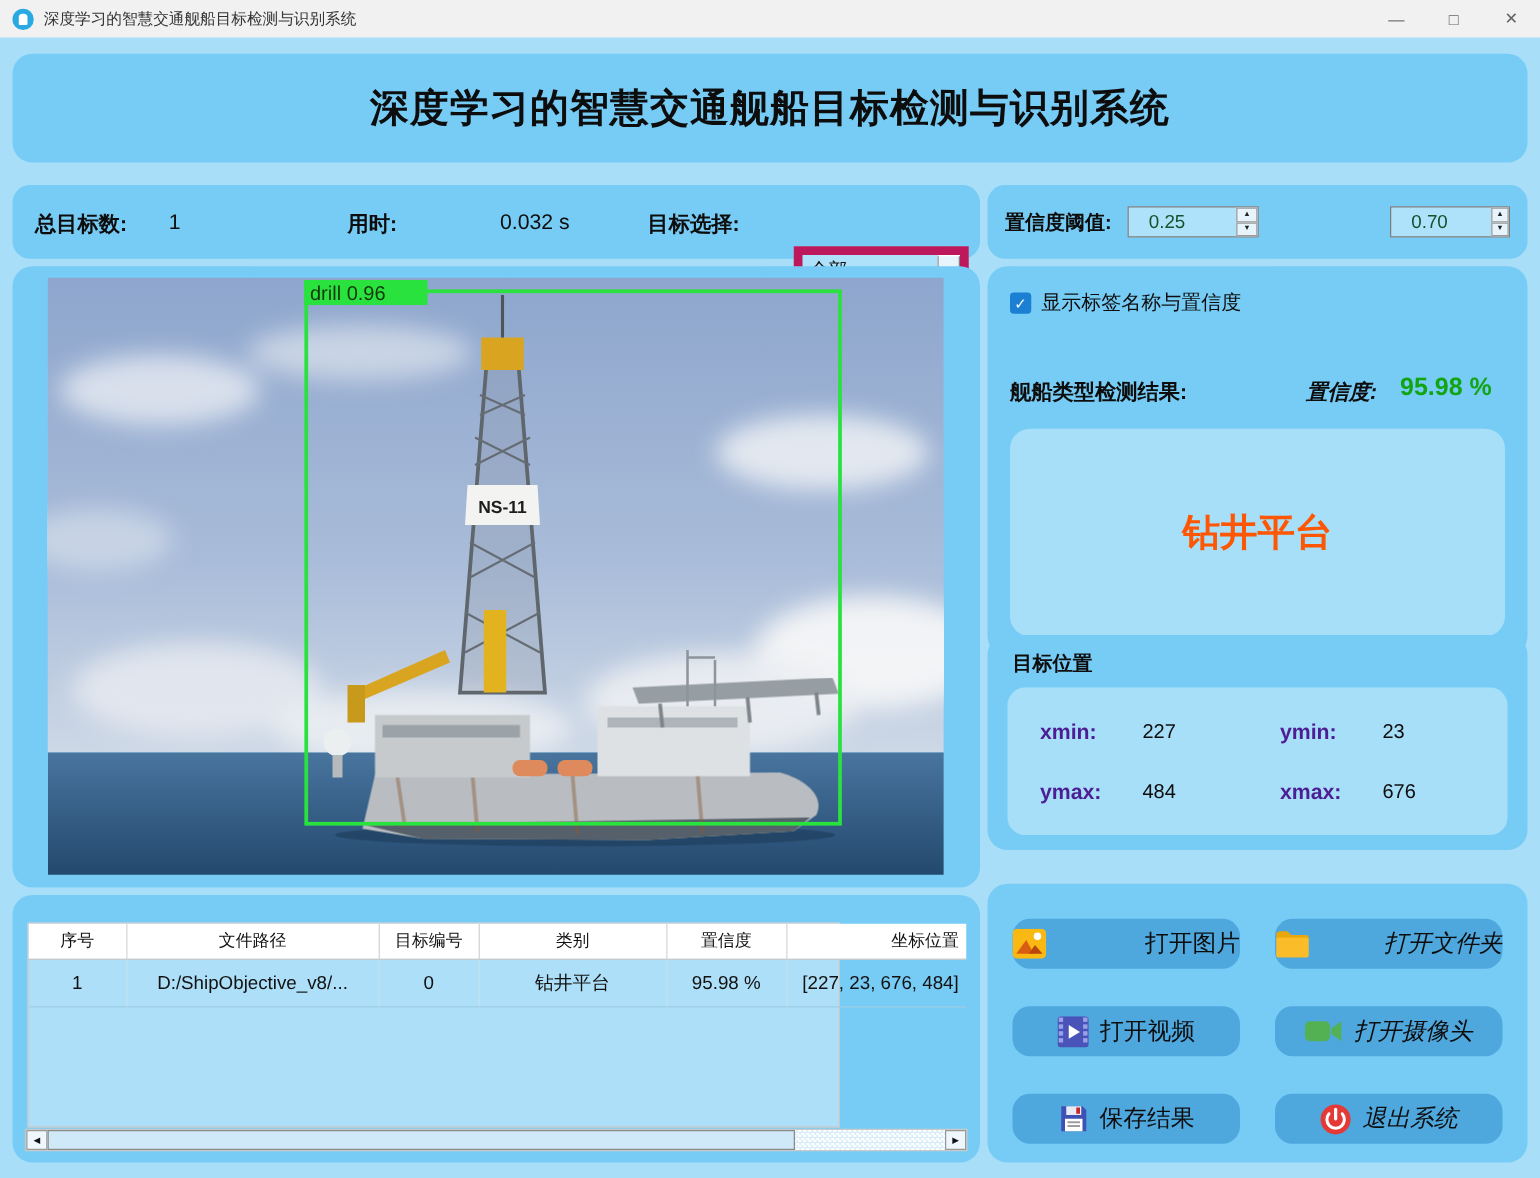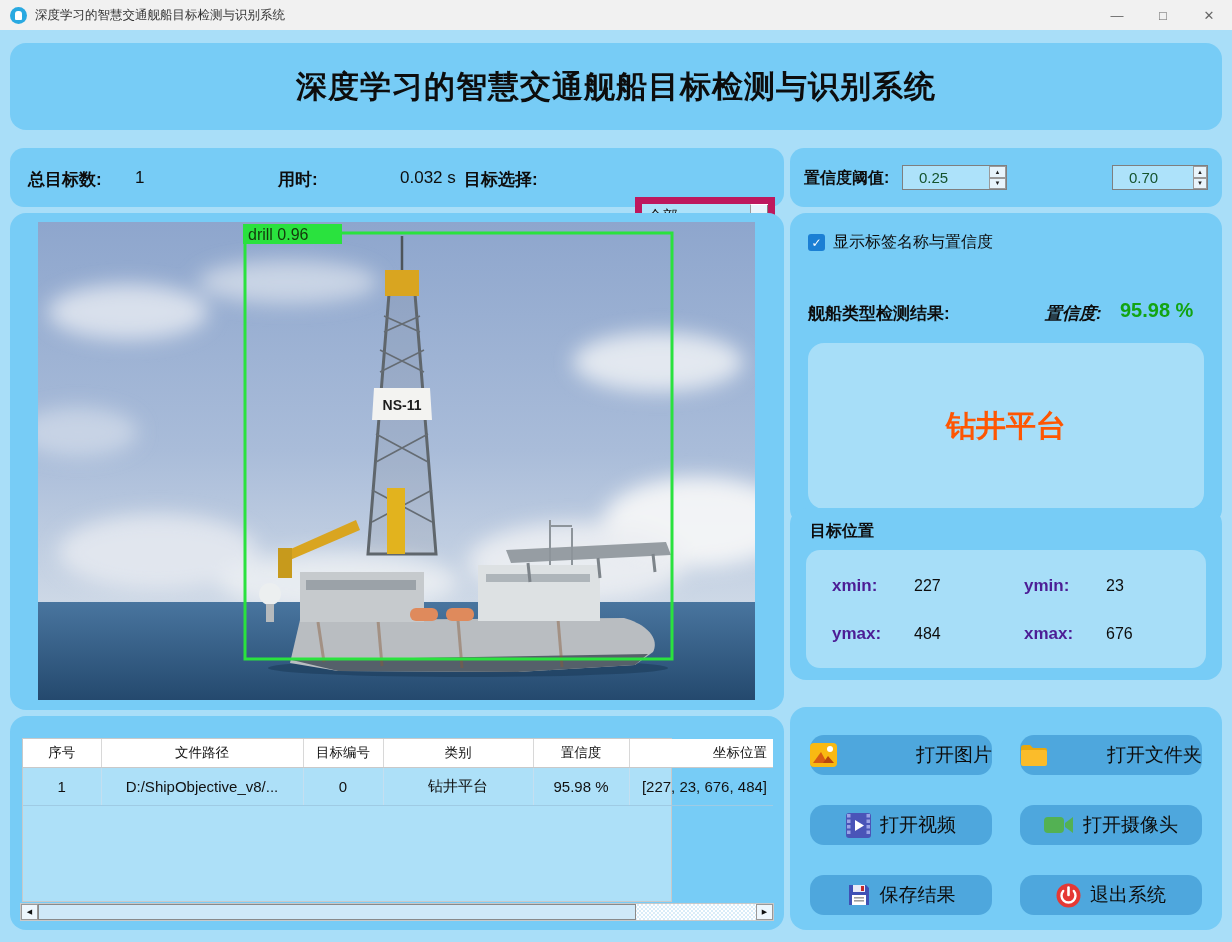--- a/index.html
+++ b/index.html
@@ -90,21 +90,21 @@
   .scroll-thumb { width:598px; height:16px; background:#cfe9f8; border:1px solid #8a8a8a; flex:0 0 auto; }
   .scroll-track-rest { flex:1; }
 
   
   .btns-panel { left:790px; top:707px; width:432px; height:223px; }
   .act-btn { position:absolute; width:182px; height:40px; background:#4ea7dd;
     border:none; border-radius:14px; display:flex; align-items:center; justify-content:center;
     gap:9px; font-size:19px; color:#0d0d0d; font-family:inherit; cursor:pointer; }
   .act-btn svg { flex:0 0 auto; }
 
-  .c1 { left:20px; }  .c2 { left:230px; }
+  .c1 { left:20px; }  .c2 { left:230px;font-style:italic; }
   .r1 { top:28px;justify-content:space-between; }   .r2 { top:98px; }   .r3 { top:168px; }
 </style>
 </head>
 <body>
 
 <div class="titlebar">
   <div class="app-icon"></div>
   <span class="tb-title">深度学习的智慧交通舰船目标检测与识别系统</span>
   <div class="tb-spacer"></div>
   <div class="tb-btn">
@@ -120,21 +120,21 @@
 
 <div class="panel banner">
   <h1>深度学习的智慧交通舰船目标检测与识别系统</h1>
 </div>
 
 <div class="panel stats-left">
   <span class="lbl" style="left:18px;">总目标数:</span>
   <span class="val" style="left:125px;">1</span>
   <span class="lbl" style="left:268px;">用时:</span>
   <span class="val" style="left:350px;margin-left:40px;">0.032 s</span>
-  <span class="lbl" style="left:454px;">目标选择:</span>
+  <span class="lbl" style="left:508px;">目标选择:</span>
   <div class="combo">
     <span class="combo-text">全部</span>
     <span class="combo-btn">▼</span>
   </div>
 </div>
 
 <div class="panel stats-right">
   <span class="lbl" style="left:14px; font-size:16px;">置信度阈值:</span>
   <div class="spinbox" style="left:112px; width:105px;">
     <input class="spin-text" value="0.25" style="">

